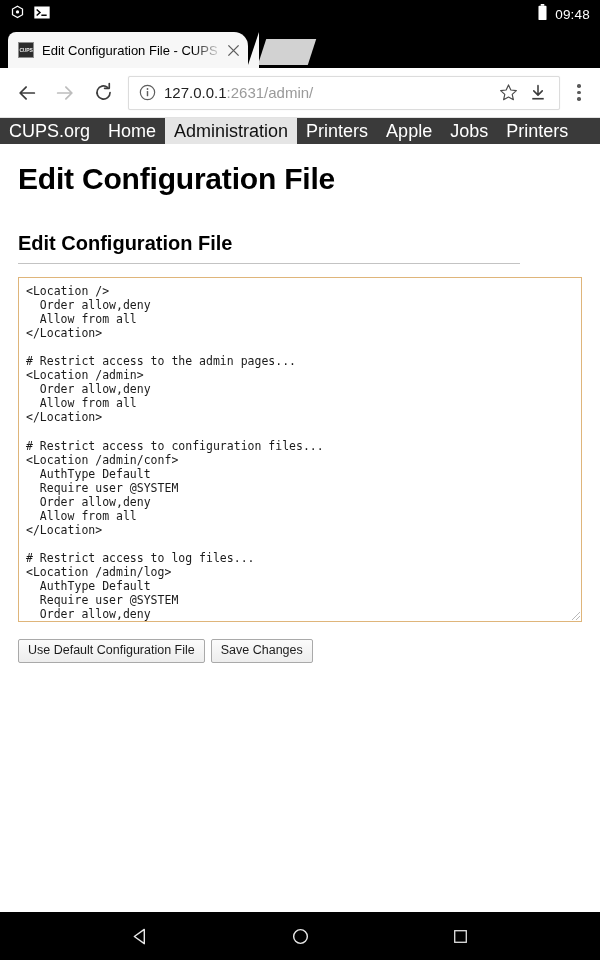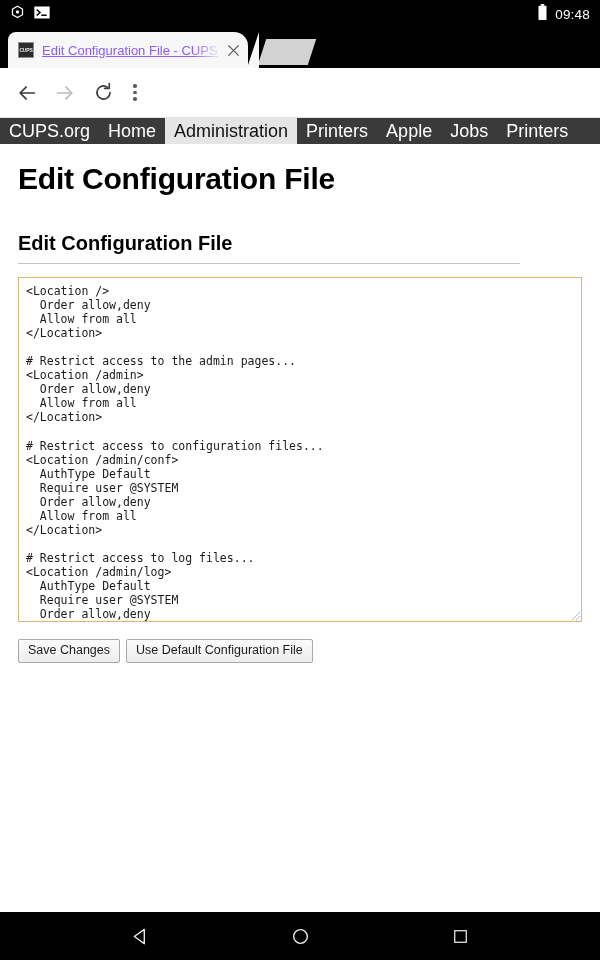--- a/index.html
+++ b/index.html
@@ -96,27 +96,26 @@
   }
   .favicon span {
     color: #e8e8e8;
     font-size: 5px;
     font-weight: bold;
     line-height: 1;
     letter-spacing: -0.2px;
   }
   .tab-title {
     flex: 1 1 auto;
-    color: #8b5cf6;
+    color: #000000;
     font-size: 13px;
     white-space: nowrap;
     overflow: hidden;
     -webkit-mask-image: linear-gradient(to right, #000 0, #000 84%, transparent 100%);
     mask-image: linear-gradient(to right, #000 0, #000 84%, transparent 100%);
-    text-decoration: underline;
   }
   .tab-close {
     width: 18px;
     height: 18px;
     flex: 0 0 auto;
     margin-left: 2px;
     display: flex;
     align-items: center;
     justify-content: center;
   }
@@ -372,20 +371,41 @@
         <path d="M4 12 H19 M13 5.5 L19.5 12 L13 18.5" fill="none" stroke="#bdbdbd" stroke-width="1.9" stroke-linecap="round" stroke-linejoin="round"></path>
       </svg>
     </div>
     <div class="navbtn">
       <svg width="21" height="21" viewBox="0 0 24 24" aria-hidden="true">
         <path d="M19.5 12 A7.5 7.5 0 1 1 16.6 6.1" fill="none" stroke="#3c3c3c" stroke-width="1.9" stroke-linecap="round"></path>
         <path d="M18.6 1.8 L18.6 7.2 L13.2 7.2" fill="none" stroke="#3c3c3c" stroke-width="1.9" stroke-linecap="round" stroke-linejoin="round"></path>
       </svg>
     </div>
 
+    <div class="omnibox">
+      <span class="omni-info">
+        <svg width="17" height="17" viewBox="0 0 20 20" aria-hidden="true">
+          <circle cx="10" cy="10" r="8.4" fill="none" stroke="#5d5d5d" stroke-width="1.4"></circle>
+          <circle cx="10" cy="5.9" r="1.05" fill="#5d5d5d"></circle>
+          <rect x="9.15" y="8.3" width="1.7" height="6.2" rx="0.6" fill="#5d5d5d"></rect>
+        </svg>
+      </span>
+      <span class="omni-url"><span>127.0.0.1</span><span class="dim">:2631/admin/</span></span>
+      <span class="omni-icon">
+        <svg width="19" height="19" viewBox="0 0 22 22" aria-hidden="true">
+          <path d="M11 2.2 L13.7 8.1 L20.1 8.8 L15.3 13.1 L16.7 19.4 L11 16.2 L5.3 19.4 L6.7 13.1 L1.9 8.8 L8.3 8.1 Z" fill="none" stroke="#4a4a4a" stroke-width="1.35" stroke-linejoin="round"></path>
+        </svg>
+      </span>
+      <span class="omni-icon">
+        <svg width="18" height="18" viewBox="0 0 22 22" aria-hidden="true">
+          <path d="M11 2 L11 12.6 M5.8 8.4 L11 13.6 L16.2 8.4" fill="none" stroke="#3c3c3c" stroke-width="1.9" stroke-linecap="round" stroke-linejoin="round"></path>
+          <rect x="4" y="17" width="14" height="2" fill="#3c3c3c"></rect>
+        </svg>
+      </span>
+    </div>
 
     <div class="menu-dots">
       <i></i>
       <i></i>
       <i></i>
     </div>
   </div>
 
   <div class="page">
 
@@ -426,22 +446,22 @@
 # Restrict access to log files...
 &lt;Location /admin/log&gt;
   AuthType Default
   Require user @SYSTEM
   Order allow,deny
   Allow from all</textarea>
         <span class="resize-grip"></span>
       </div>
 
       <div class="buttons">
+        <button class="btn">Use Default Configuration File</button>
         <button class="btn">Save Changes</button>
-        <button class="btn">Use Default Configuration File</button>
       </div>
     </div>
 
   </div>
 
   <div class="androidnav">
     <div class="navkey">
       <svg width="19" height="19" viewBox="0 0 20 20" aria-hidden="true">
         <path d="M14 2.5 L3.5 10 L14 17.5 Z" fill="none" stroke="#e8e8e8" stroke-width="1.5" stroke-linejoin="round"></path>
       </svg>

